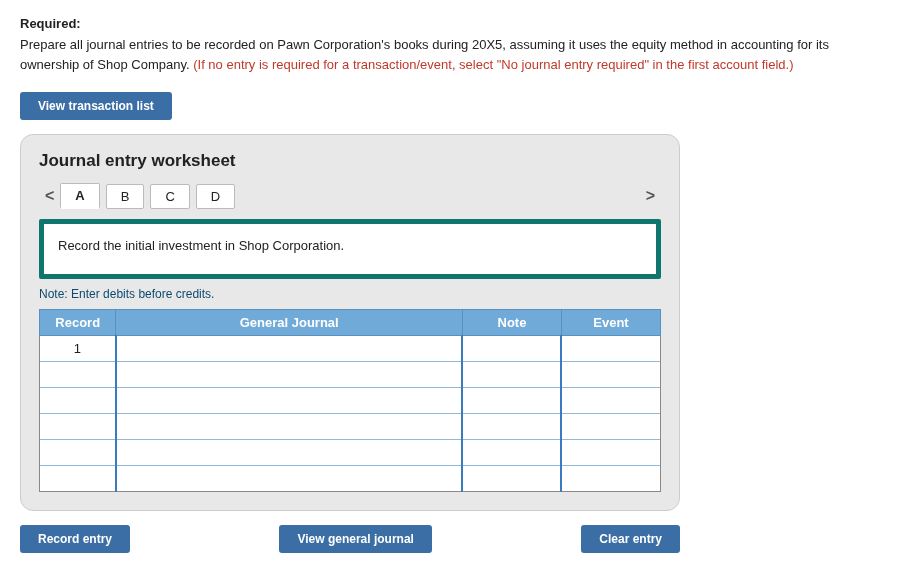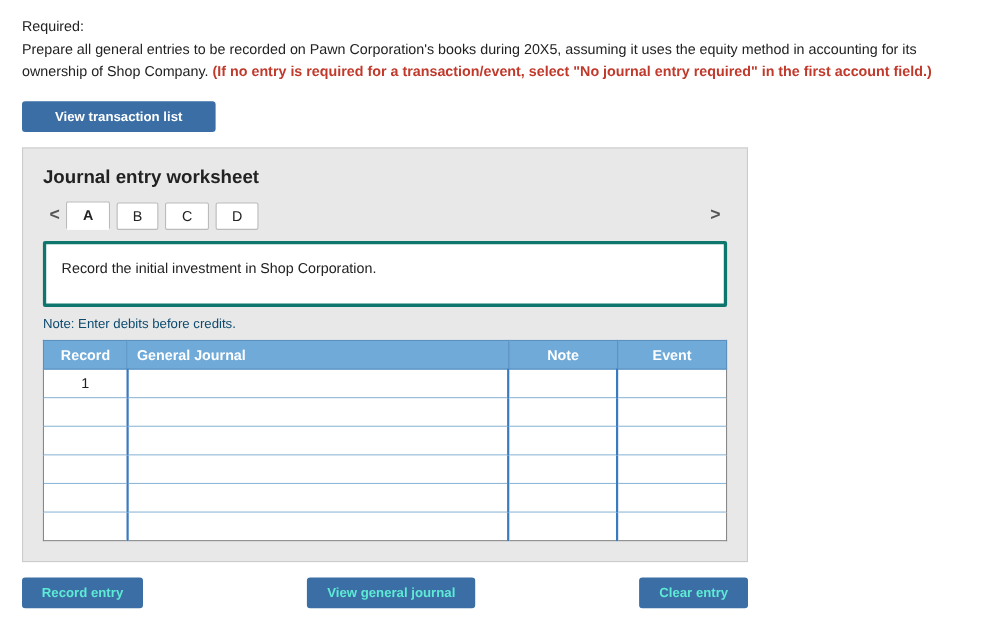--- a/index.html
+++ b/index.html
@@ -6,48 +6,48 @@
     body {
       font-family: Arial, sans-serif;
       font-size: 13px;
       background: #fff;
       color: #222;
       padding: 16px 20px;
       width: 908px;
       min-height: 582px;
     }
     .required-label {
-      font-weight: normal;
+      font-weight: bold;
       margin-bottom: 4px;
     }
     .instructions {
       line-height: 1.5;
       margin-bottom: 4px;
     }
     .instructions .bold-red {
       color: #c0392b;
-      font-weight: bold;
+      font-weight: normal;
       margin-top: 26px;
     }
     .view-transaction-btn {
       display: inline-block;
       background: #3a6ea5;
       color: #fff;
       font-weight: bold;
       font-size: 12px;
-      padding: 7px 30px;
+      padding: 7px 18px;
       border: none;
       border-radius: 3px;
       cursor: pointer;
       margin: 14px 0 14px 0;
     }
     .worksheet-container {
       background: #e8e8e8;
       border: 1px solid #ccc;
-      border-radius: 0;
+      border-radius: 13px;
       padding: 16px 18px 18px 18px;
       max-width: 660px;
     }
     .worksheet-title {
       font-size: 17px;
       font-weight: bold;
       margin-bottom: 12px;
     }
     .tabs-row {
       display: flex;
@@ -73,21 +73,21 @@
       margin-right: 6px;
       border-radius: 2px;
     }
     .tab-item.active {
       background: #fff;
       border-bottom: 2px solid #fff;
       font-weight: bold;
     }
     .description-box {
       background: #fff;
-      border: 3px solid #0f766e;
+      border: 5px solid #0f766e;
       border-radius: 2px;
       padding: 12px 14px;
       margin-bottom: 8px;
       min-height: 60px;
       font-size: 13px;
       line-height: 1.5;
     }
     .note-text {
       color: #0c4a6e;
       font-size: 12px;
@@ -104,21 +104,21 @@
       color: #fff;
     }
     .journal-table thead th {
       padding: 5px 8px;
       font-weight: bold;
       font-size: 13px;
       border: 1px solid #5a90c0;
       text-align: center;
     }
     .journal-table thead th.gj-col {
-      text-align: left;
+      text-align: center;
     }
     .journal-table tbody tr {
       border-bottom: 1px solid #90b8d8;
     }
     .journal-table tbody td {
       padding: 0;
       border-right: 1px solid #90b8d8;
       border-left: 1px solid #90b8d8;
       height: 26px;
       vertical-align: middle;
@@ -156,39 +156,39 @@
     }
     .bottom-buttons {
       display: flex;
       justify-content: space-between;
       align-items: center;
       margin-top: 14px;
       max-width: 660px;
     }
     .bottom-btn {
       background: #3a6ea5;
-      color: #5eead4;
+      color: #ffffff;
       font-weight: bold;
       font-size: 12px;
       padding: 7px 18px;
       border: none;
       border-radius: 3px;
       cursor: pointer;
     }
     .page-wrapper {
       position: relative;
     }
   </style>
 </head>
 <body>
 
 <div class="page-wrapper">
   <p class="required-label">Required:</p>
   <p class="instructions">
-    <span>Prepare all general entries to be recorded on Pawn Corporation's books during 20X5, assuming it uses the equity method in accounting for its ownership of Shop Company.</span>
+    <span>Prepare all journal entries to be recorded on Pawn Corporation's books during 20X5, assuming it uses the equity method in accounting for its ownership of Shop Company.</span>
     <span class="bold-red">(If no entry is required for a transaction/event, select "No journal entry required" in the first account field.)</span>
   </p>
 
   <button class="view-transaction-btn">View transaction list</button>
 
   <div class="worksheet-container">
     <div class="worksheet-title">Journal entry worksheet</div>
 
     <div class="tabs-row">
       <button class="tab-nav-btn">&lt;</button>

